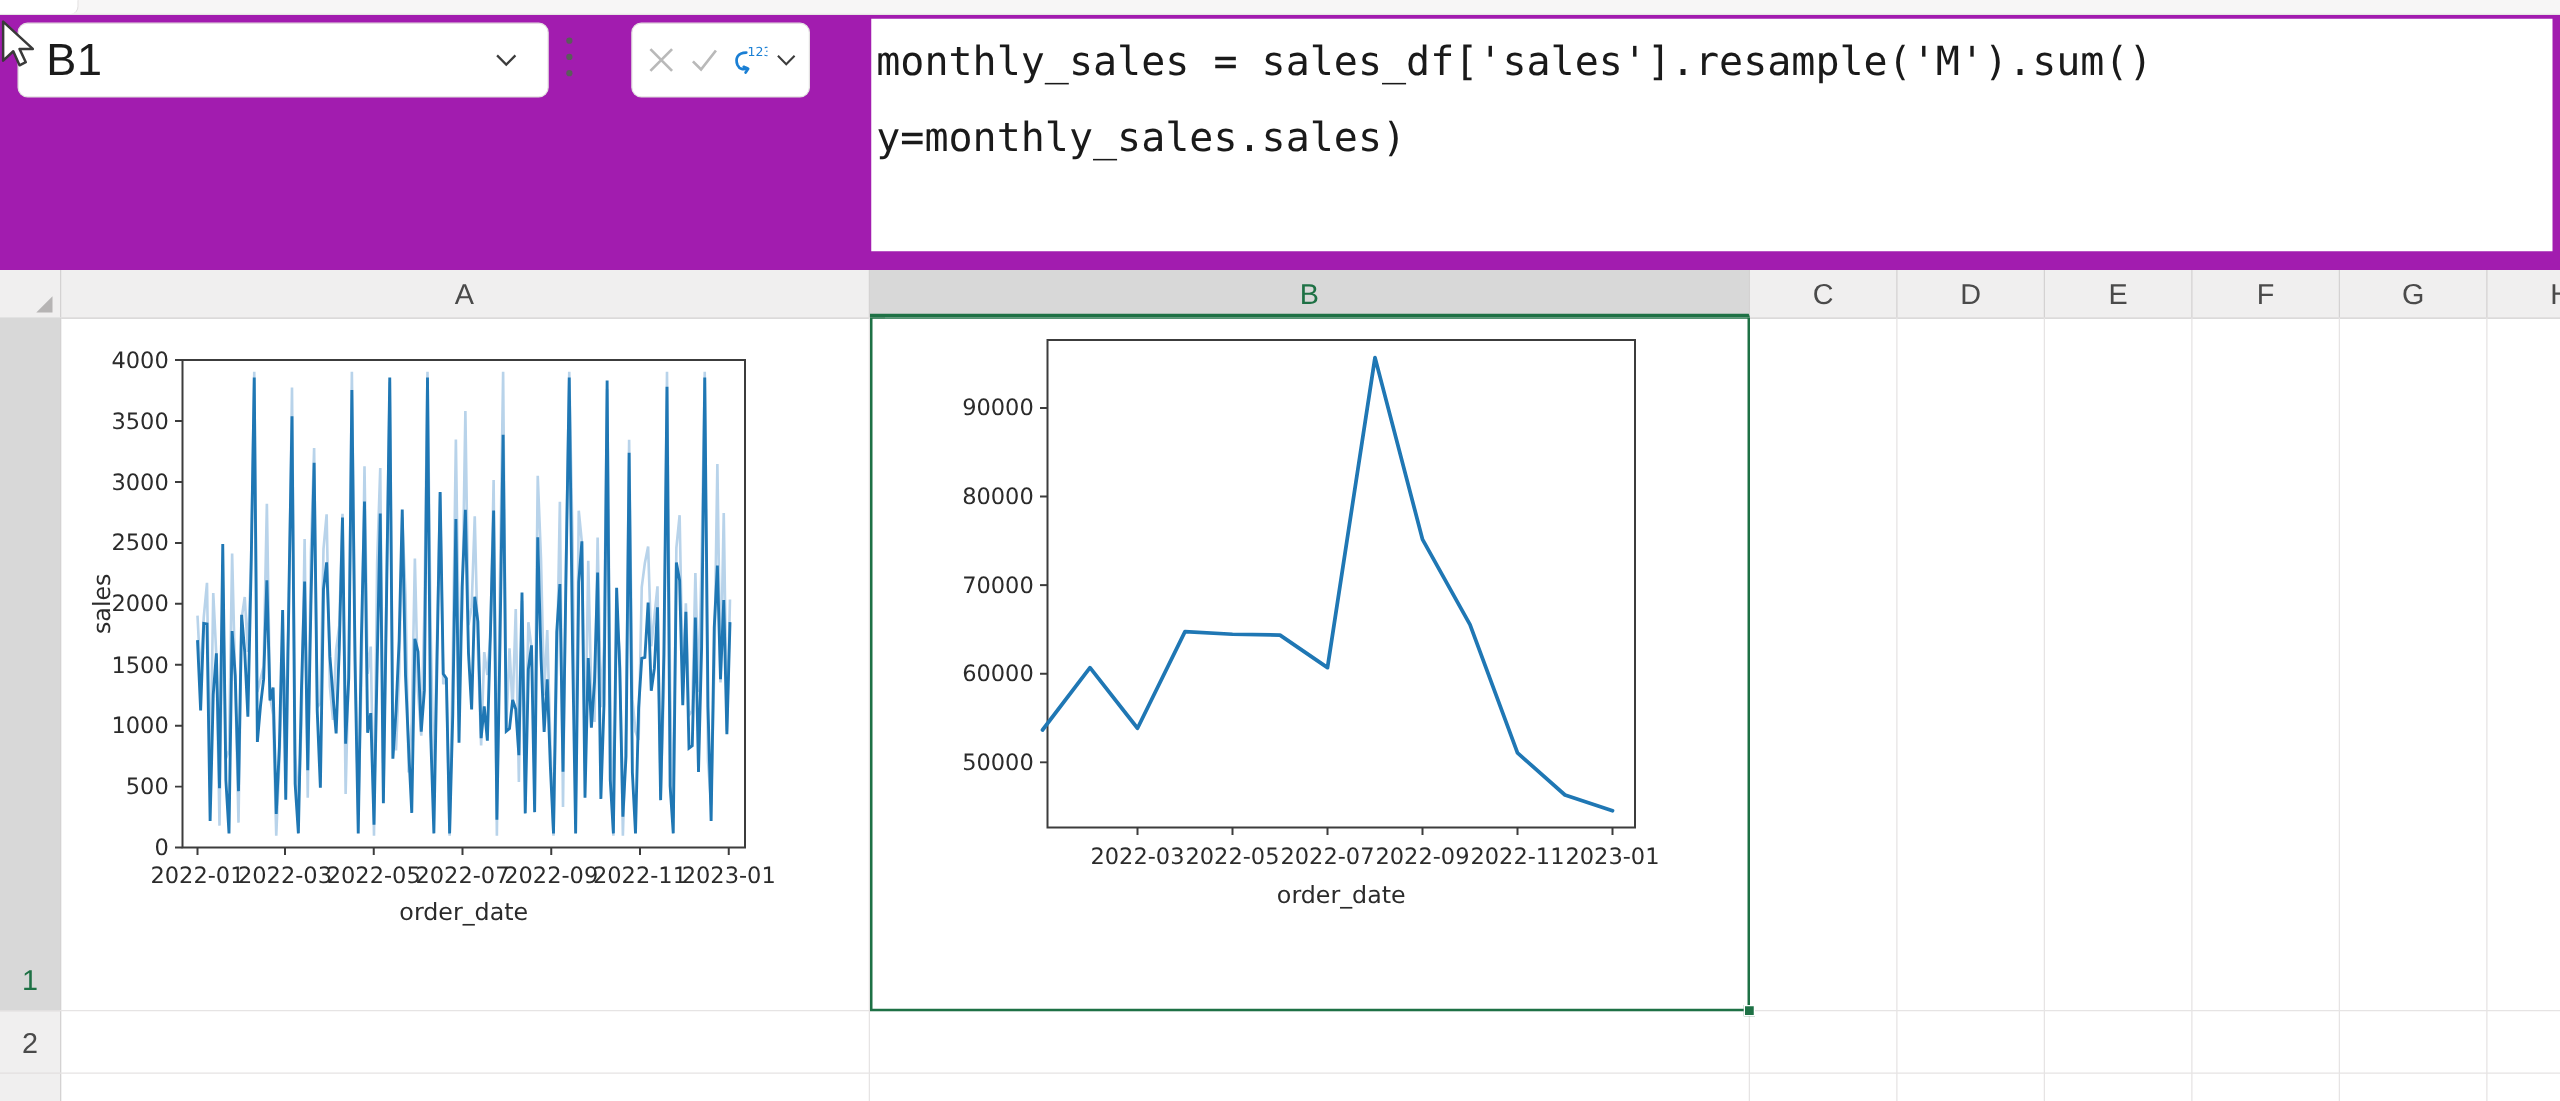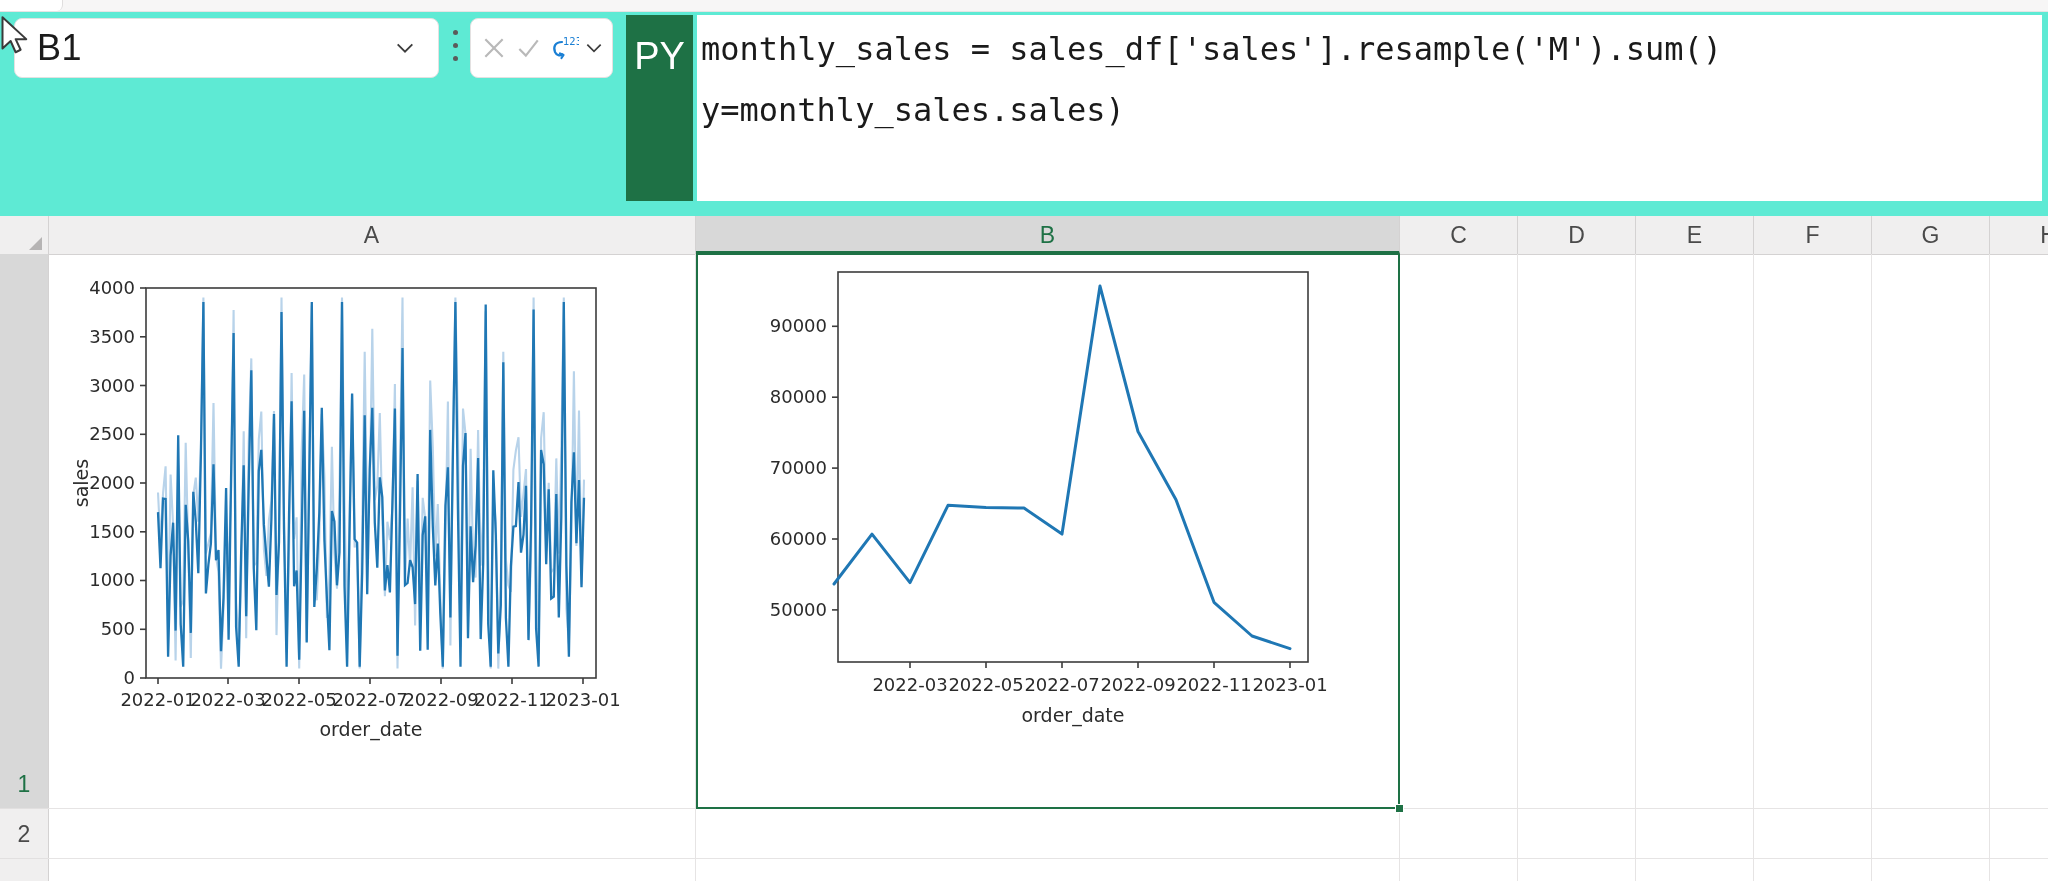--- a/index.html
+++ b/index.html
@@ -7,21 +7,21 @@
     width:2048px;height:881px;
     background:#ffffff;
     font-family:"Liberation Sans", sans-serif;
     overflow:hidden;
     position:relative;
   }
 
   
   #formula-area{
     position:absolute;left:0;top:0;width:2048px;height:216px;
-    background:#5eead4;
+    background:#a21caf;
     box-sizing:border-box;
   }
   #topstrip{
     position:absolute;left:0;top:0;width:2048px;height:11px;
     background:#f7f6f6;border-bottom:1px solid #e6e4e4;
   }
   #topstrip-left{
     position:absolute;left:0;top:0;width:62px;height:11px;
     background:#ffffff;border-right:1px solid #e0dede;
     border-radius:0 0 6px 0;
@@ -43,21 +43,21 @@
   #name-box-chevron{
     position:absolute;right:22px;top:50%;transform:translateY(-50%);
     width:22px;height:22px;
   }
 
   #kebab{
     position:absolute;left:450px;top:30px;width:10px;height:36px;
   }
   #kebab i{display:block;width:5px;height:5px;border-radius:50%;background:#5b5b5b;margin:0 auto 8px;}
 
-  #fn-box{left:470px;top:18px;width:143px;height:60px;text-align:right;}
+  #fn-box{left:505px;top:18px;width:143px;height:60px;text-align:right;}
   .fn-ic{position:absolute;top:50%;transform:translateY(-50%);}
   #fn-cancel{left:10px;width:26px;height:26px;}
   #fn-confirm{left:44px;width:26px;height:26px;}
   #fn-func{left:78px;width:30px;height:30px;}
   #fn-chevron{left:113px;width:20px;height:20px;}
 
   #py-badge{
     position:absolute;left:626px;top:15px;width:67px;height:186px;
     background:#1e7145;
   }
@@ -188,23 +188,20 @@
     <svg class="fn-ic" id="fn-func" viewBox="0 0 30 30">
       <path d="M13 9 C6 9 4 14 6 19 C7.5 22.5 11 23 13.5 21.5" fill="none" stroke="#1a7fd4" stroke-width="2.2" stroke-linecap="round"></path>
       <path d="M11 20.5 L14.5 22 L12.5 25" fill="none" stroke="#1a7fd4" stroke-width="2.2" stroke-linecap="round" stroke-linejoin="round"></path>
       <text x="14" y="12" font-size="10" fill="#1a7fd4" font-family="DejaVu Sans, sans-serif">123</text>
     </svg>
     <svg class="fn-ic" id="fn-chevron" viewBox="0 0 24 24">
       <path d="M4 8 L12 16 L20 8" fill="none" stroke="#3c3c3c" stroke-width="2"></path>
     </svg>
   </div>
 
-  <div id="py-badge">
-    <span>PY</span>
-  </div>
 
   <div id="formula-text">
     <div class="fline">monthly_sales = sales_df['sales'].resample('M').sum()</div>
     <div class="fline">y=monthly_sales.sales)</div>
   </div>
 
   <svg id="cursor" viewBox="0 0 24 32">
     <path d="M2 1 L2 26 L8.5 20 L12.5 29 L16.5 27 L12.5 18.5 L21 18.5 Z" fill="#ffffff" stroke="#3a3a3a" stroke-width="1.6" stroke-linejoin="round"></path>
   </svg>
 </div>

